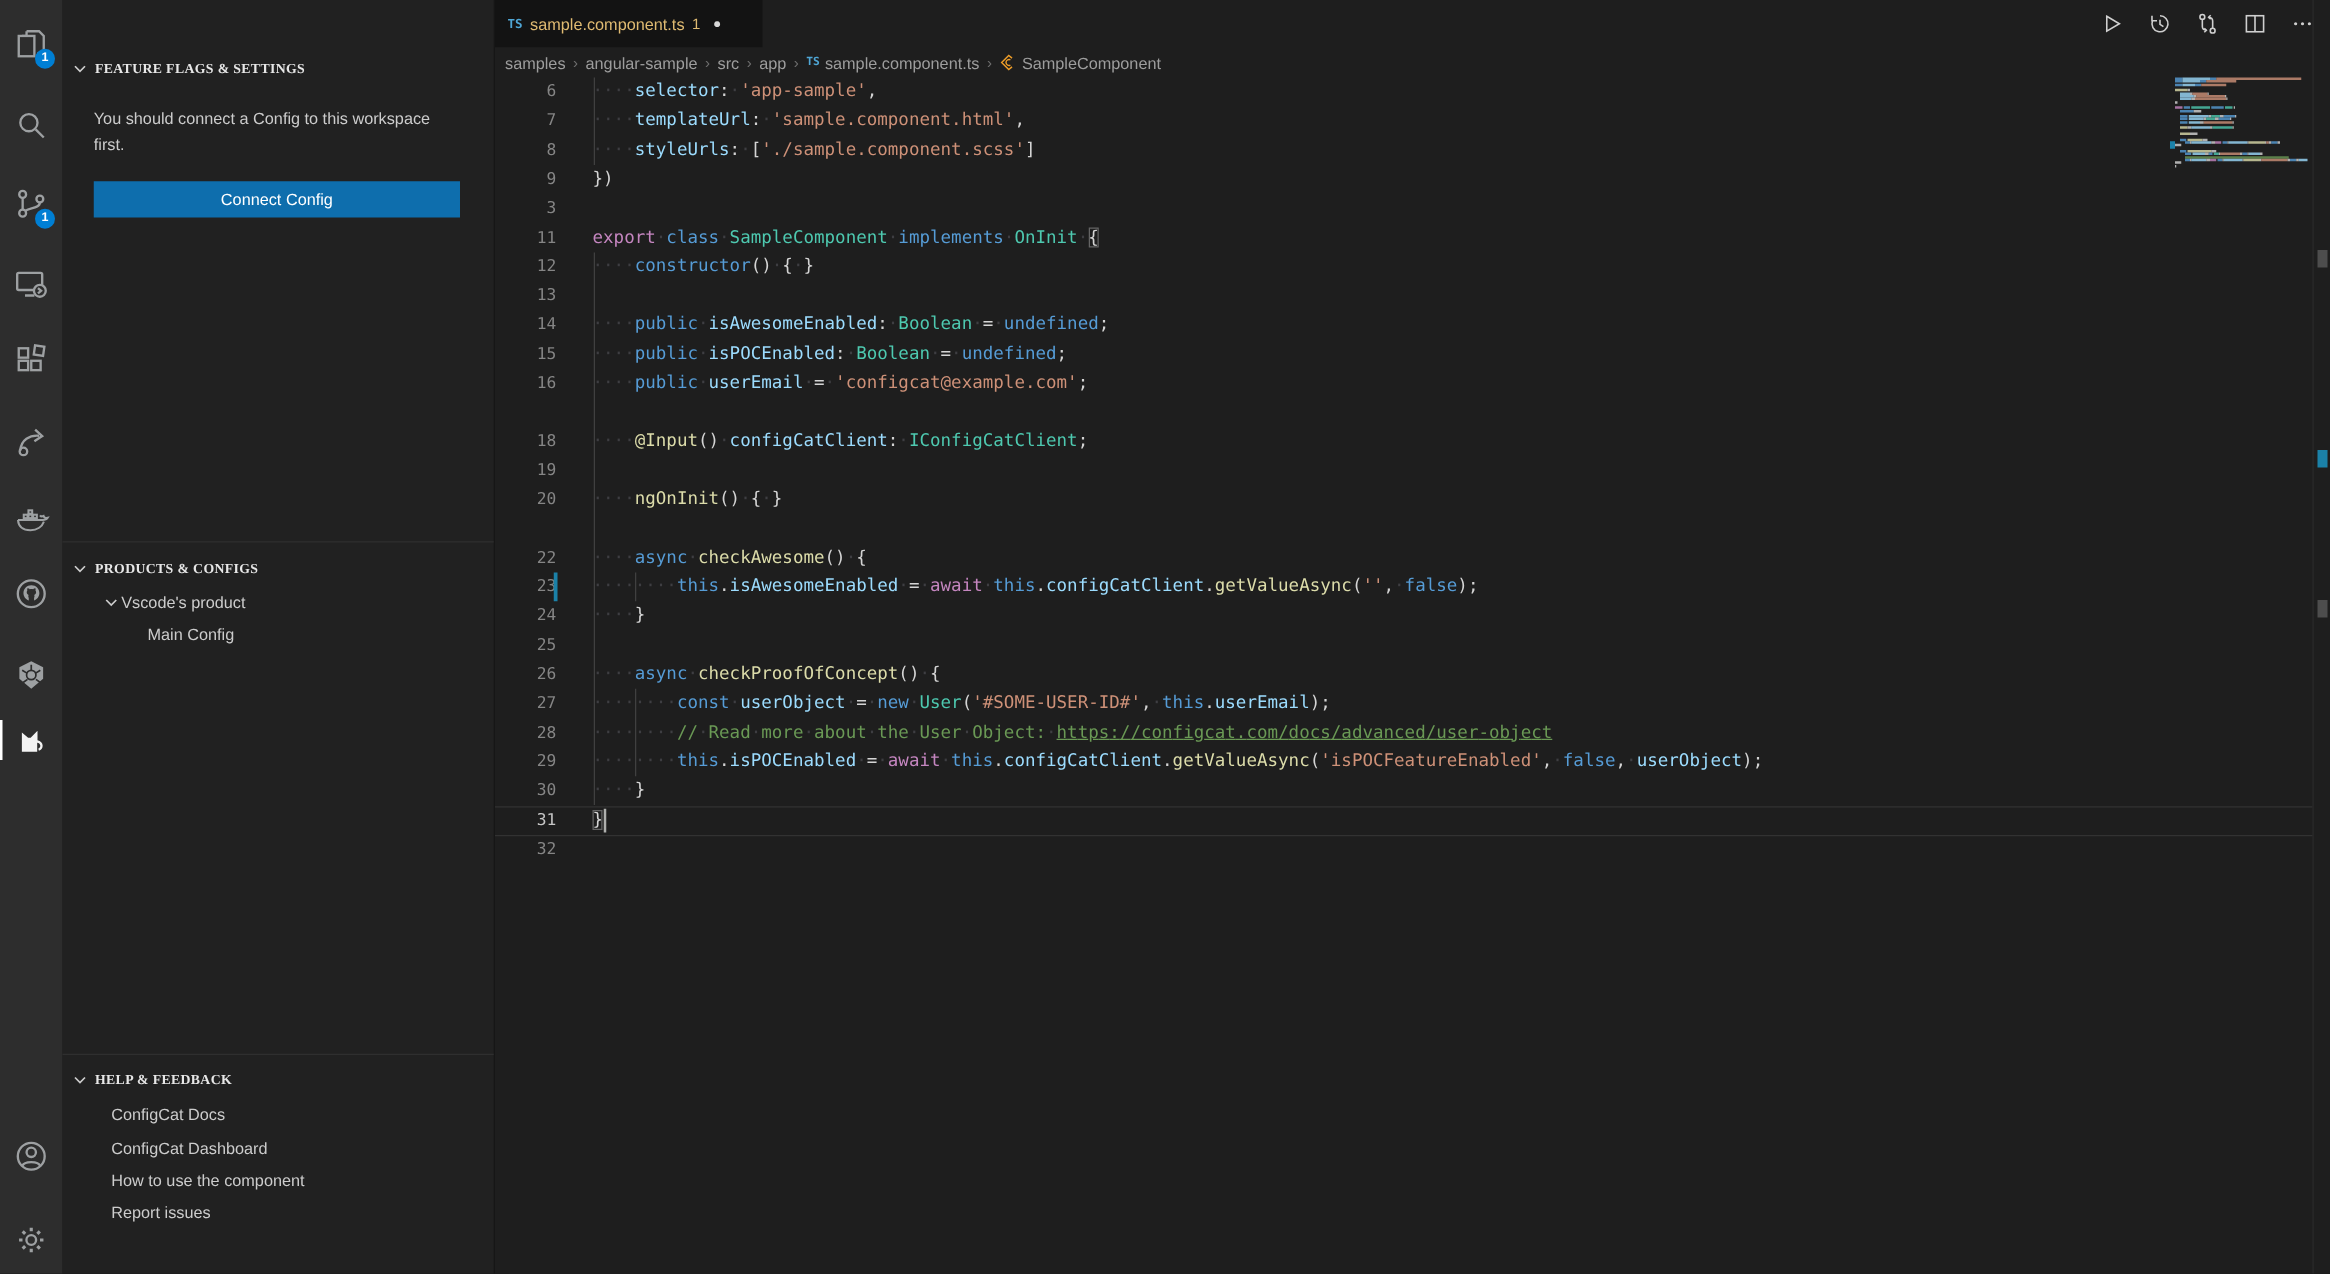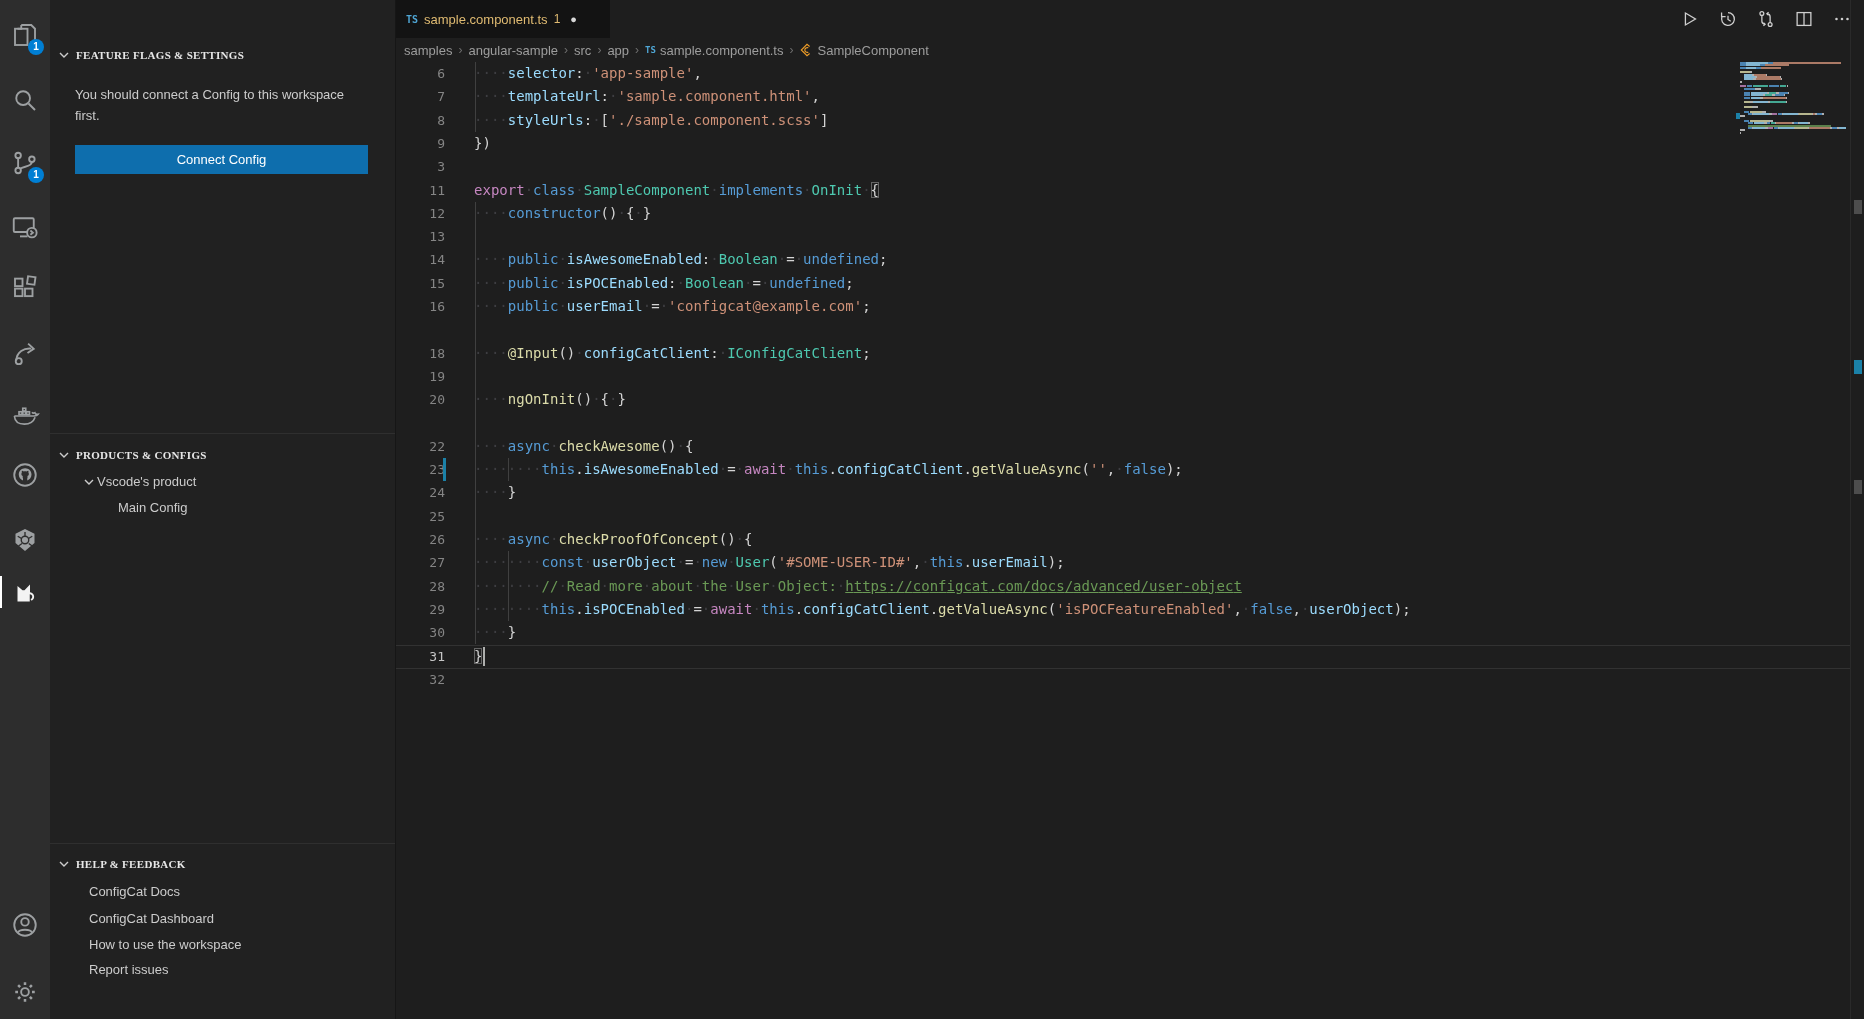--- a/index.html
+++ b/index.html
@@ -219,21 +219,21 @@
       <span class="chev">
           <svg width="16" height="16" viewBox="0 0 16 16" fill="none" stroke="#cccccc" stroke-width="1.4">
             <path d="M4 6l4 4 4-4"></path>
           </svg>
         </span>
       <span class="txt">HELP &amp; FEEDBACK</span>
     </div>
     <div id="help-links">
         <div class="sb-link" style="top: 880px;">ConfigCat Docs</div>
         <div class="sb-link" style="top: 907px;">ConfigCat Dashboard</div>
-        <div class="sb-link" style="top: 933px;">How to use the workspace</div>
+        <div class="sb-link" style="top: 933px;">How to use the component</div>
         <div class="sb-link" style="top: 958px;">Report issues</div>
       </div>
   </div>
 
   <div class="editor">
     <div class="tabstrip">
       <div class="tab">
         <span class="ts-chip">TS</span>
         <span class="lbl">sample.component.ts</span>
         <span class="cnt">1</span>

